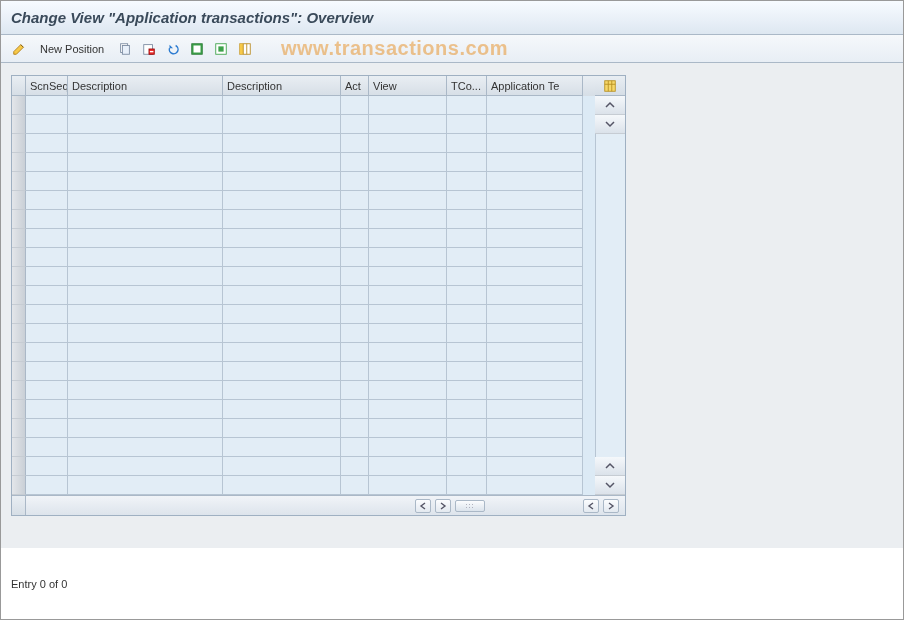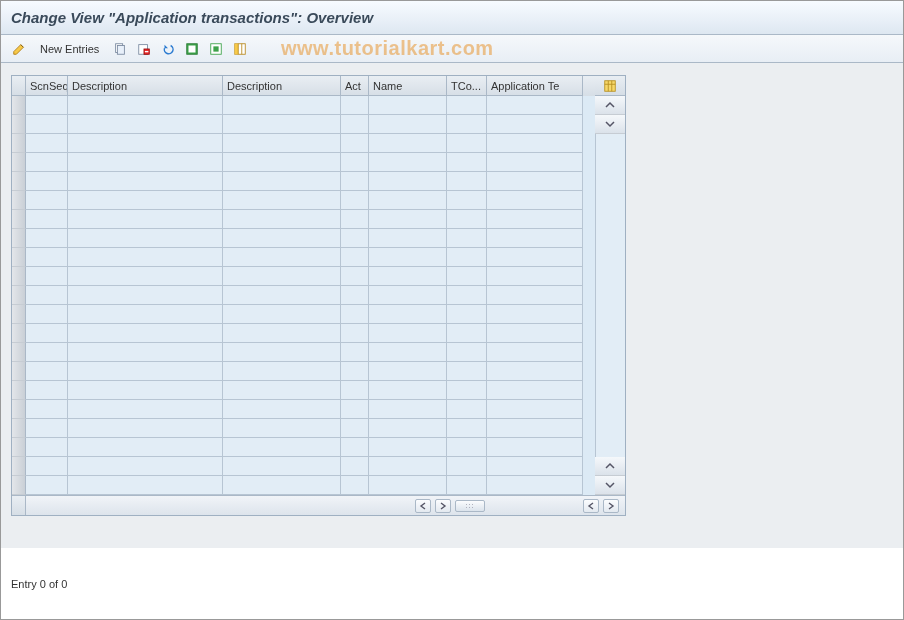--- a/index.html
+++ b/index.html
@@ -229,21 +229,21 @@
 </div>
 
 <div class="toolbar">
   <div class="tb-btn">
     <svg class="ico" viewBox="0 0 16 16">
         <path d="M2 11 L10 3 L13 6 L5 14 L2 14 Z" fill="#f7c948" stroke="#b07a10" stroke-width="1"></path>
         <path d="M10 3 L13 6" stroke="#7a5a10" stroke-width="1"></path>
       </svg>
   </div>
   <div class="tb-text-btn">
-    <span>New Entries</span>
+    <span>New Position</span>
   </div>
   <div class="tb-btn">
     <svg class="ico" viewBox="0 0 16 16">
         <rect x="3" y="2" width="8" height="10" fill="#fff" stroke="#7a8aa0"></rect>
         <rect x="5" y="4" width="8" height="10" fill="#e8f0fa" stroke="#7a8aa0"></rect>
       </svg>
   </div>
   <div class="tb-btn">
     <svg class="ico" viewBox="0 0 16 16">
         <rect x="2" y="3" width="10" height="11" fill="#fff" stroke="#7a8aa0"></rect>
@@ -270,21 +270,21 @@
       </svg>
   </div>
   <div class="tb-btn">
     <svg class="ico" viewBox="0 0 16 16">
         <rect x="2" y="2" width="12" height="12" fill="#fff" stroke="#b88a20"></rect>
         <rect x="2" y="2" width="4" height="12" fill="#f7c948"></rect>
         <line x1="6" y1="2" x2="6" y2="14" stroke="#b88a20"></line>
         <line x1="10" y1="2" x2="10" y2="14" stroke="#b88a20"></line>
       </svg>
   </div>
-  <span class="watermark">www.tutorialkart.com</span>
+  <span class="watermark">www.transactions.com</span>
 </div>
 
 <div class="content-area">
   <div class="table-wrap">
     <div class="grid">
 
       <div class="row-selectors">
         <div class="row-sel-head"></div>
         <div id="row-sel-body">
             <div class="row-sel"></div>
@@ -310,21 +310,21 @@
             <div class="row-sel"></div>
           </div>
       </div>
 
       <div class="table-main">
         <div class="thead" id="thead">
             <div class="th" style="width: 42px;">ScnSeq</div>
             <div class="th" style="width: 155px;">Description</div>
             <div class="th" style="width: 118px;">Description</div>
             <div class="th" style="width: 28px;">Act</div>
-            <div class="th" style="width: 78px;">Name</div>
+            <div class="th" style="width: 78px;">View</div>
             <div class="th" style="width: 40px;">TCo...</div>
             <div class="th" style="width: 96px;">Application Te</div>
           </div>
         <div class="tbody" id="tbody">
             <div class="trow">
               <div class="td" style="width: 42px;"></div>
               <div class="td" style="width: 155px;"></div>
               <div class="td" style="width: 118px;"></div>
               <div class="td" style="width: 28px;"></div>
               <div class="td" style="width: 78px;"></div>

